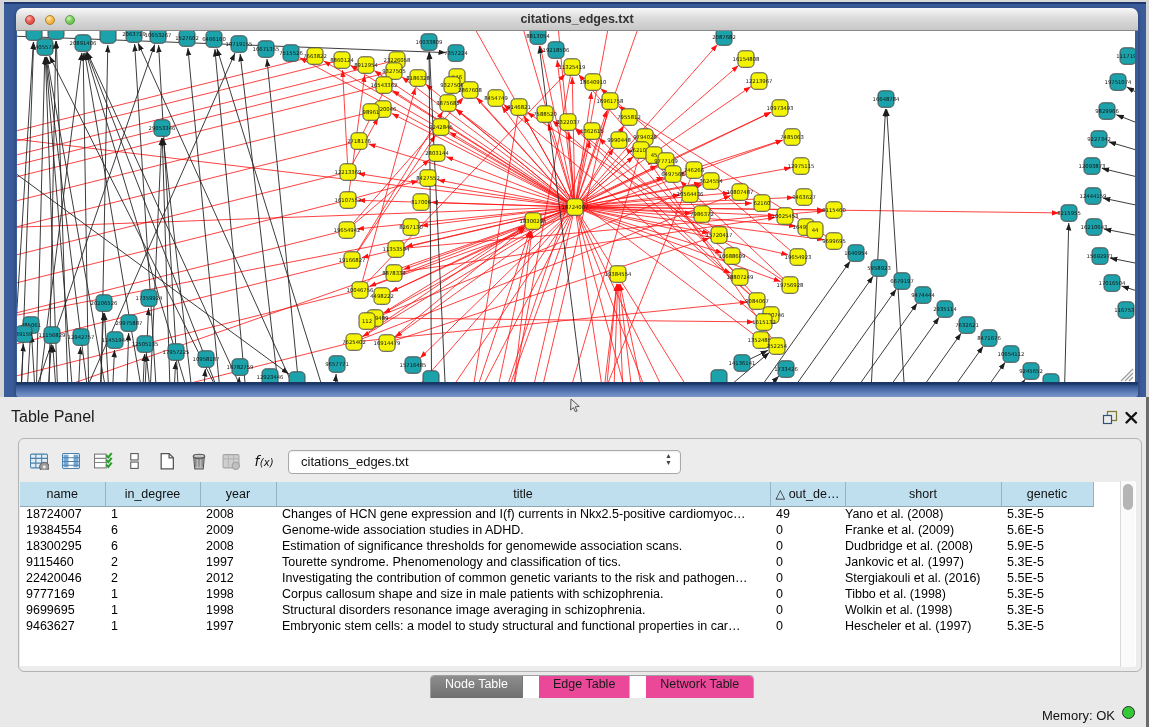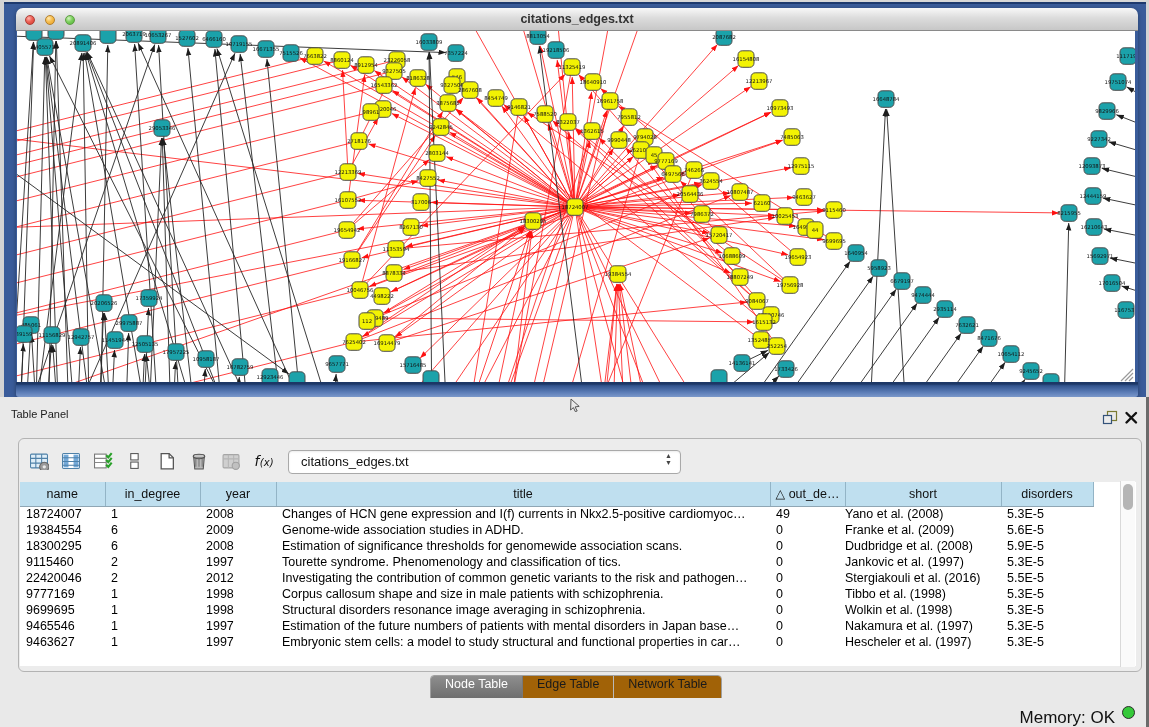--- a/index.html
+++ b/index.html
@@ -23,48 +23,48 @@
 .tl.red { left:9px; background:radial-gradient(circle at 35% 30%, #ffb3ab, #ec6156 45%, #d3372b); border:1px solid #ad3e36;}
 .tl.yellow { left:29px; background:radial-gradient(circle at 35% 30%, #ffe9b0, #f6bd4f 45%, #e9a123); border:1px solid #b5812d;}
 .tl.green { left:49px; background:radial-gradient(circle at 35% 30%, #d2f3c0, #7ed05f 45%, #4fb136); border:1px solid #5d9d43;}
 
 #canvas { left:1px; top:23px; width:1118px; height:351px; background:#ffffff; }
 #winbottom { left:0; top:374px; width:1122px; height:15px; border-radius:0 0 3px 3px;
   background:linear-gradient(#1c3766 0, #1c3766 2px, #33558f 25%, #5d7eb8 70%, #7b98ca); }
 
 
 #panelheader { left:0; top:397px; width:1149px; height:33px; background:#e9e9e9; }
-#panelheader .t { left:11px; top:11px; font-size:11px; color:#1c1c1c; }
+#panelheader .t { left:11px; top:11px; font-size:16px; color:#1c1c1c; }
 #mainpanel { left:18px; top:438px; width:1124px; height:234px; background:#ececec;
   border:1px solid #b3b3b3; border-radius:6px; }
 #toolbar { left:10px; top:9px; height:26px; display:flex; align-items:center; gap:12px; }
 #combo { left:269px; top:11px; width:393px; height:24px; background:#ffffff; border:1px solid #a9a9a9;
   border-radius:4px; font-size:13px; color:#111; line-height:22px; padding-left:12px;
   box-shadow:inset 0 1px 2px rgba(0,0,0,.08); }
 #combo .arrows { position:absolute; right:8px; top:1px; font-size:7px; line-height:7px; color:#444; text-align:center; }
 #tablewrap { left:1px; top:43px; width:1116px; height:184px; background:#ffffff; overflow:hidden; }
 table { border-collapse:collapse; table-layout:fixed; font-size:12.5px; color:#000; }
 th { height:24px; background:#bfdfef; font-weight:normal; font-size:12.5px; color:#111;
   border-right:1px solid #93b4c6; border-bottom:1px solid #8fa6b4; text-align:center; padding:0 2px; }
 td { height:16px; padding:0 0 0 6px; white-space:nowrap; overflow:hidden; font-size:12.5px; }
 td.center { text-align:left; padding:0; }
 #vscroll { left:1101px; top:42px; width:15px; height:186px; background:#fafafa; border-left:1px solid #d9d9d9; }
 #vscroll .thumb { left:2px; top:3px; width:10px; height:26px; background:#b5b5b5; border-radius:5px; }
 
 
 #tabbar { left:430px; top:675px; height:29px; display:flex; border:1px solid #9f9f9f; border-radius:4px;
-  overflow:hidden; background:#ffffff; box-shadow:0 1px 0 rgba(255,255,255,.8); }
-.tab { height:100%; line-height:17px; font-size:12.5px; padding:0 14px; color:#1a1a1a; background:#a16207;
+  overflow:hidden; background:#ffffff; box-shadow:0 1px 0 rgba(255,255,255,.8);gap:16px; }
+.tab { height:100%; line-height:17px; font-size:12.5px; padding:0 14px; color:#1a1a1a; background:#ec4899;
   border-right:1px solid #b9b9b9; }
 .tab:last-child { border-right:none; }
 .tab.sel { background:linear-gradient(#8e8e8e,#676767); color:#fff; border-right-color:#777; }
 
 
 #statusbar { left:0; top:698px; width:1149px; height:29px; background:#e9e9e9; }
-#statusbar .mem { position:absolute; right:34px; top:10px; font-size:17px; color:#111; }
+#statusbar .mem { position:absolute; right:34px; top:10px; font-size:13px; color:#111; }
 #statusbar .dot { position:absolute; right:14px; top:8px; width:13px; height:13px; border-radius:50%;
   border:1.5px solid #2c2c2c; }
 #rightedge { right:0; top:397px; width:3px; height:330px; background:#6b6b6b; }
 
 svg text { font-family:"DejaVu Sans", sans-serif; }
 </style>
 </head>
 <body>
 
 <div id="desktop" class="abs">
@@ -668,21 +668,21 @@
           <col style="width:92px">
         </colgroup>
       <thead>
           <tr id="theadrow">
             <th>name</th>
             <th>in_degree</th>
             <th>year</th>
             <th>title</th>
             <th>△ out_de…</th>
             <th>short</th>
-            <th>disorders</th>
+            <th>genetic</th>
           </tr>
         </thead>
       <tbody id="tbody">
           <tr>
             <td>18724007</td>
             <td>1</td>
             <td>2008</td>
             <td>Changes of HCN gene expression and I(f) currents in Nkx2.5-positive cardiomyoc…</td>
             <td>49</td>
             <td class="center">Yano et al. (2008)</td>
@@ -736,29 +736,20 @@
           <tr>
             <td>9699695</td>
             <td>1</td>
             <td>1998</td>
             <td>Structural disorders resonance image averaging in schizophrenia.</td>
             <td>0</td>
             <td class="center">Wolkin et al. (1998)</td>
             <td>5.3E-5</td>
           </tr>
           <tr>
-            <td>9465546</td>
-            <td>1</td>
-            <td>1997</td>
-            <td>Estimation of the future numbers of patients with mental disorders in Japan base…</td>
-            <td>0</td>
-            <td class="center">Nakamura et al. (1997)</td>
-            <td>5.3E-5</td>
-          </tr>
-          <tr>
             <td>9463627</td>
             <td>1</td>
             <td>1997</td>
             <td>Embryonic stem cells: a model to study structural and functional properties in car…</td>
             <td>0</td>
             <td class="center">Hescheler et al. (1997)</td>
             <td>5.3E-5</td>
           </tr>
         </tbody>
     </table>

